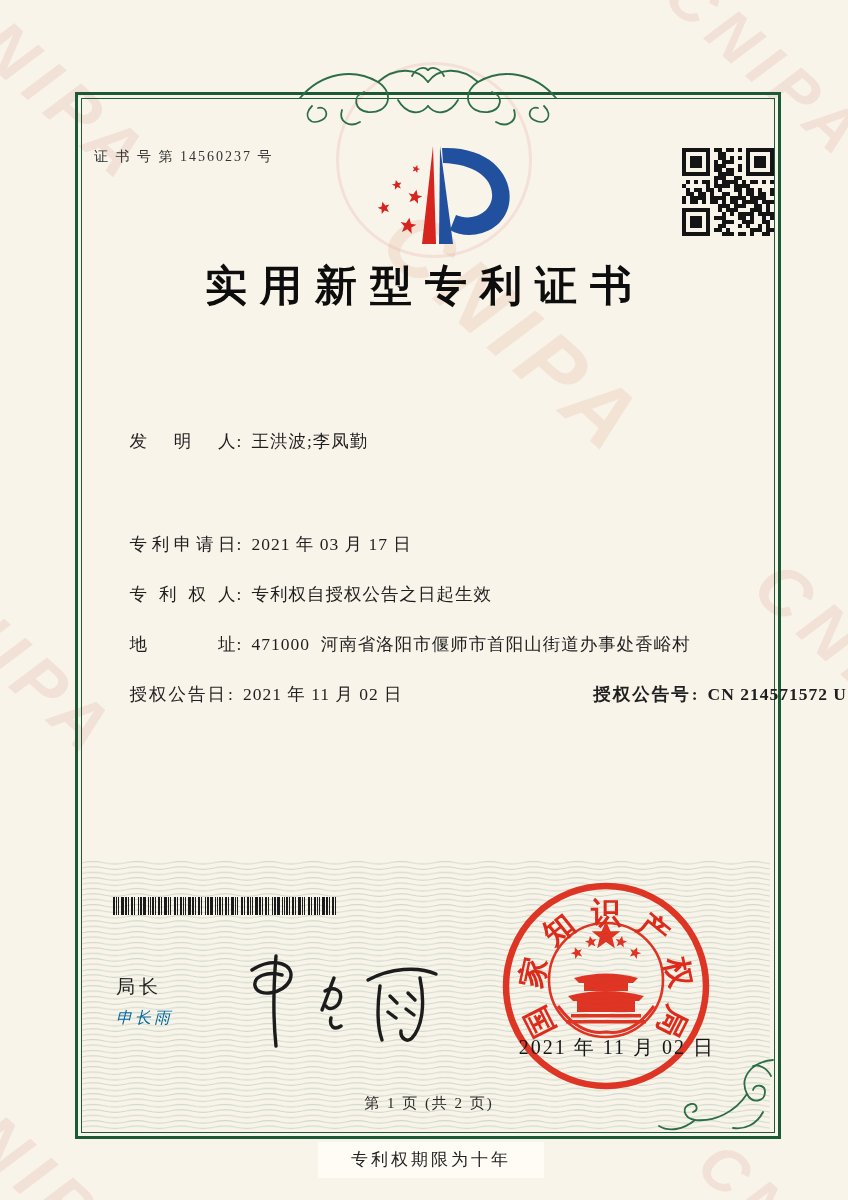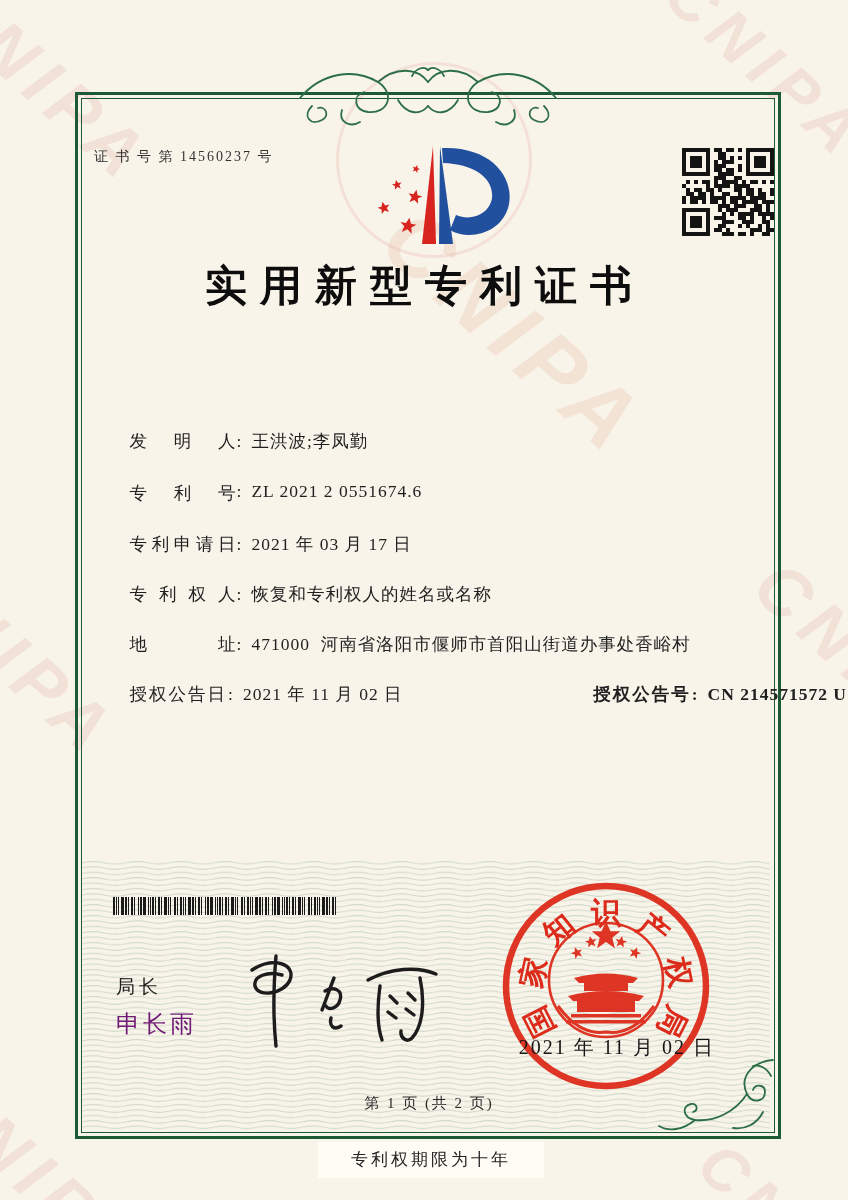--- a/index.html
+++ b/index.html
@@ -45,22 +45,22 @@
   .body-text{position:absolute;left:112px;top:698px;width:628px;font-size:17px;color:#222;
              line-height:1.93;z-index:5;letter-spacing:0.6px;text-align:justify;}
   .body-text p{margin:0;text-indent:2em;}
 
   
   #barcode{position:absolute;left:113px;top:897px;z-index:5;}
 
   
   .sign-title{position:absolute;left:116px;top:974px;font-size:19px;color:#1d1d1d;
               font-family:"Liberation Sans",sans-serif;letter-spacing:4px;z-index:5;}
-  .sign-name{position:absolute;left:116px;top:1008px;font-size:24px;color:#701a75;
-             font-family:"Liberation Sans",sans-serif;letter-spacing:3px;z-index:5;}
+  .sign-name{position:absolute;left:116px;top:1008px;font-size:16px;color:#0369a1;
+             font-family:"Liberation Sans",sans-serif;letter-spacing:3px;z-index:5;font-style:italic;}
   #signature{position:absolute;left:222px;top:946px;z-index:6;}
 
   
   #seal{position:absolute;left:500px;top:880px;z-index:6;opacity:.95;}
   .seal-char{position:absolute;font-size:30px;font-weight:bold;color:#dd2b1b;z-index:7;
              width:32px;text-align:center;font-family:"Liberation Serif",serif;}
   .seal-date{position:absolute;left:512px;top:1034px;width:210px;text-align:center;
              font-size:20px;color:#151515;letter-spacing:2px;z-index:8;white-space:pre;}
 
   
@@ -425,28 +425,25 @@
         <rect x="5" y="21" width="1" height="1"></rect>
         <rect x="6" y="21" width="1" height="1"></rect>
       </g>
     </svg>
 
   <div class="title">实用新型专利证书</div>
 
   <div class="field-row" style="top:408px;">
     <span class="flabel">发明人</span><span class="fcolon">:</span><span class="fvalue">王洪波;李凤勤</span>
   </div>
-  <div class="field-row" style="top:460px;">
-    <span class="flabel">专利号</span><span class="fcolon">:</span><span class="fvalue">ZL 2021 2 0551674.6</span>
-  </div>
   <div class="field-row" style="top:511px;">
     <span class="flabel">专利申请日</span><span class="fcolon">:</span><span class="fvalue">2021 年 03 月 17 日</span>
   </div>
   <div class="field-row" style="top:561px;">
-    <span class="flabel">专利权人</span><span class="fcolon">:</span><span class="fvalue">恢复和专利权人的姓名或名称</span>
+    <span class="flabel">专利权人</span><span class="fcolon">:</span><span class="fvalue">专利权自授权公告之日起生效</span>
   </div>
   <div class="field-row" style="top:611px;">
     <span class="flabel">地址</span><span class="fcolon">:</span><span class="fvalue">471000  河南省洛阳市偃师市首阳山街道办事处香峪村</span>
   </div>
 
   <div class="field-row" style="top:661px;">
     <span class="glabel">授权公告日</span><span class="fcolon">:</span><span class="fvalue">2021 年 11 月 02 日</span>
     <span class="grant2">
       <span class="glabel">授权公告号</span><span class="fcolon">:</span><span class="fvalue">CN 214571572 U</span>
     </span>

